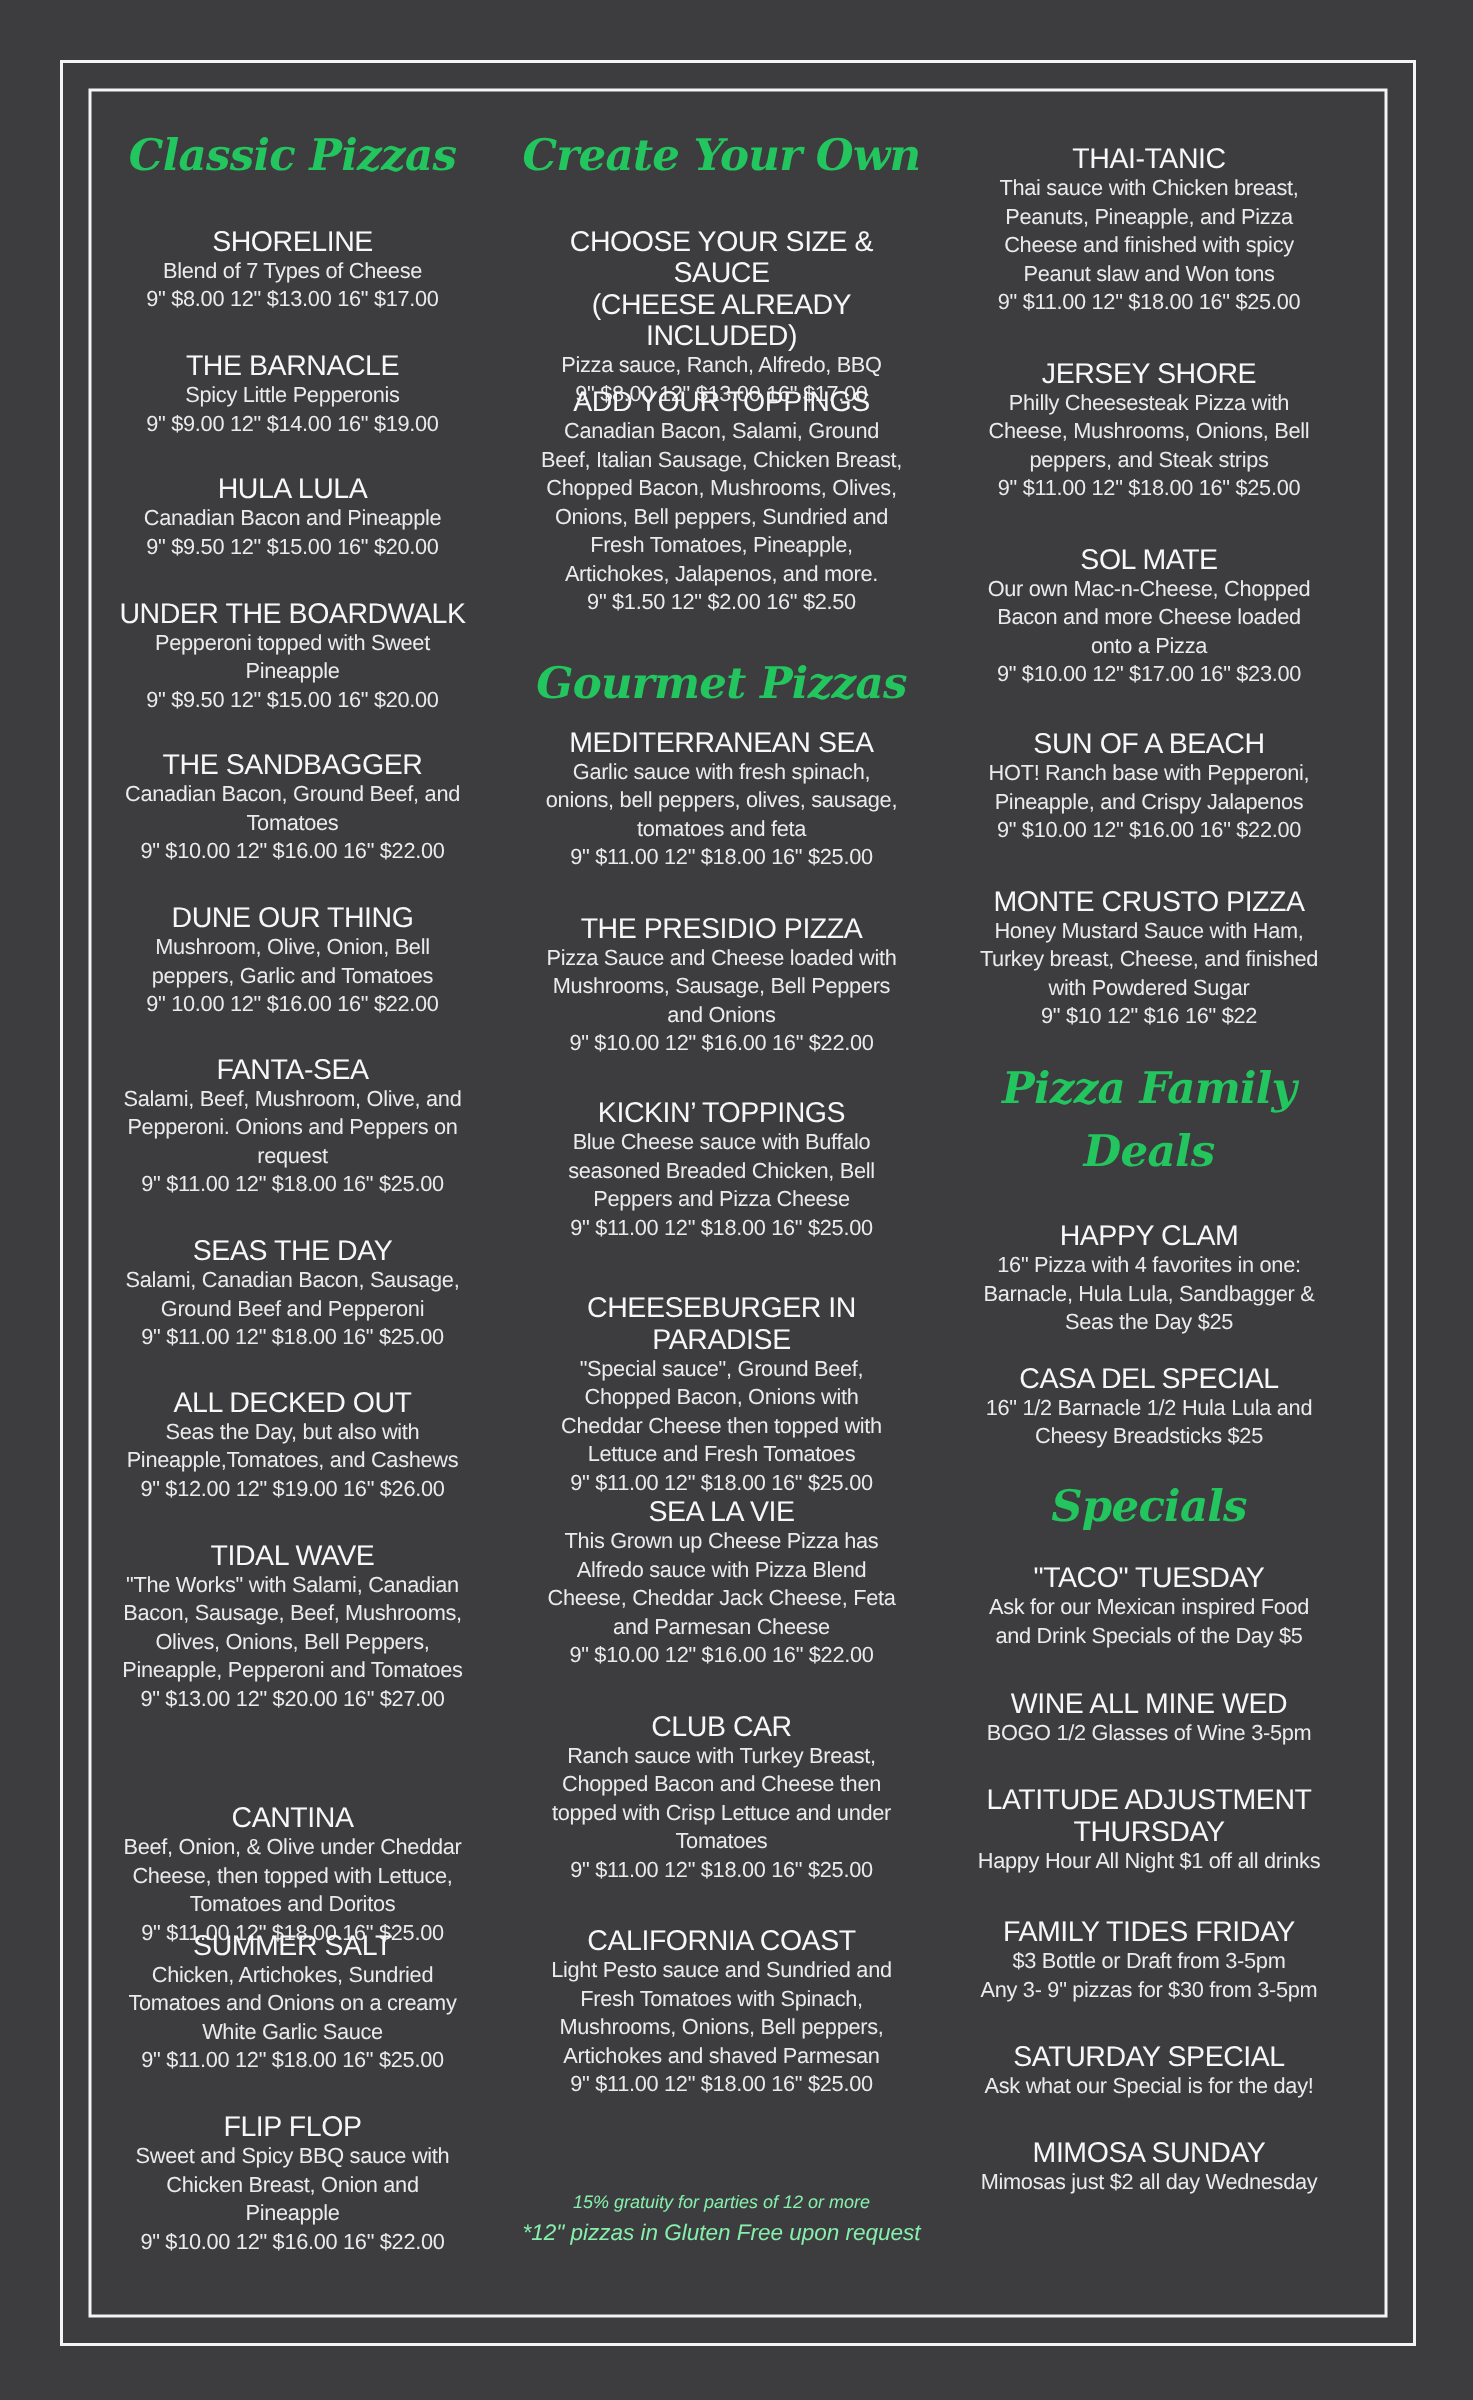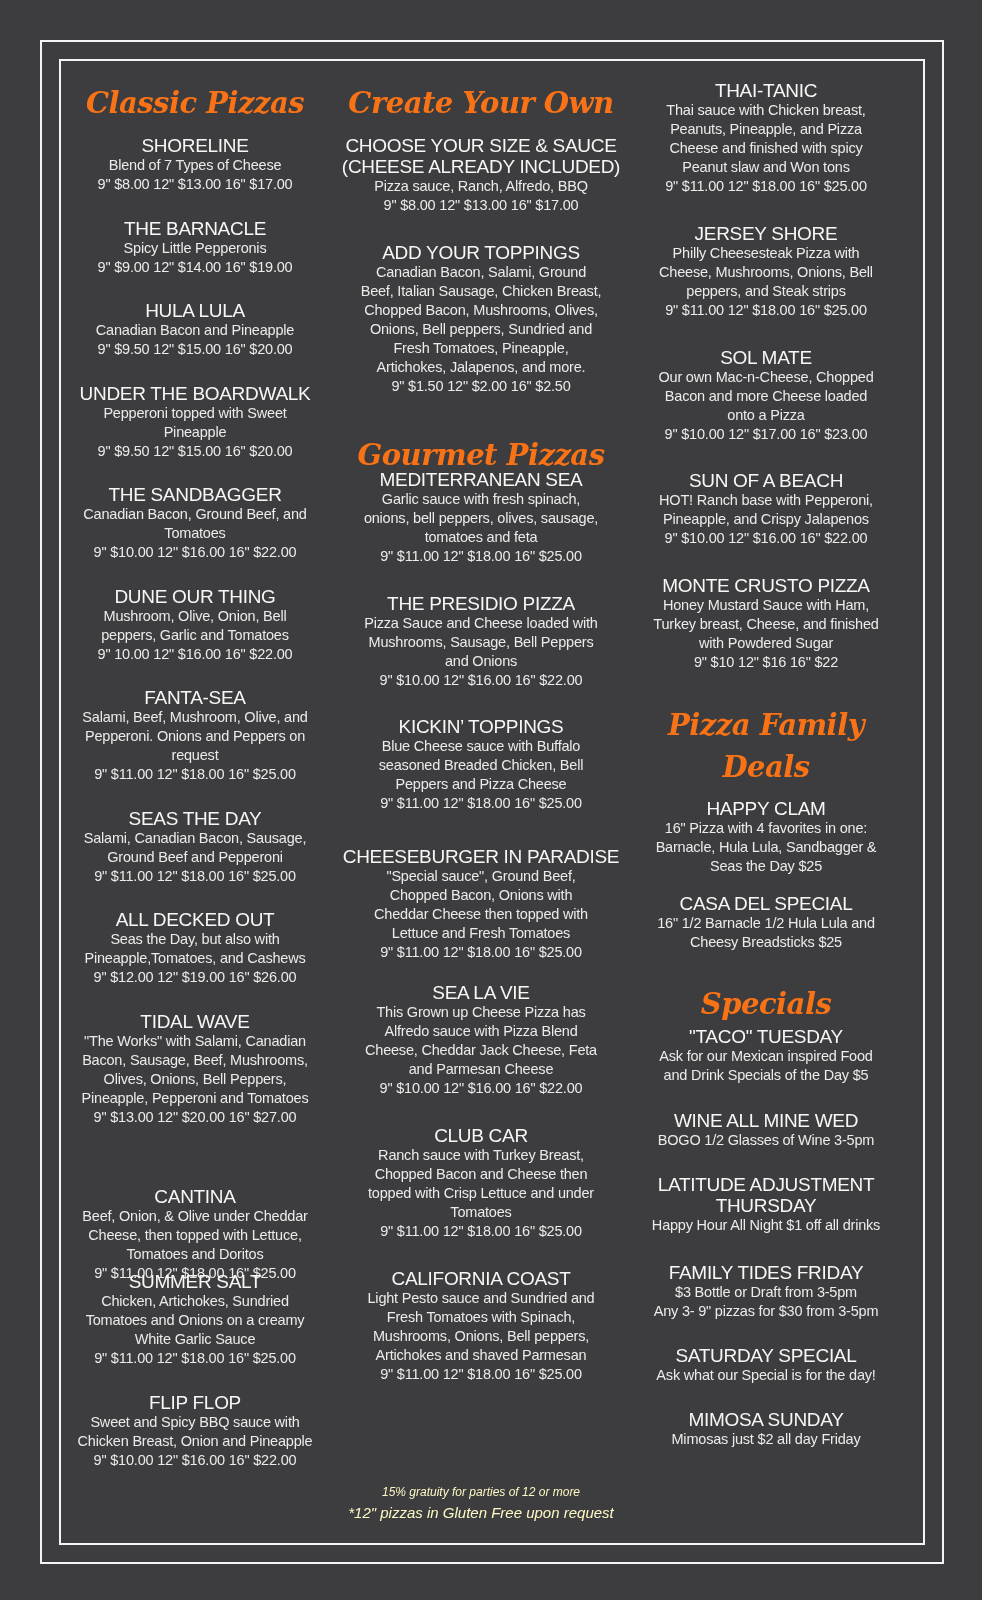--- a/index.html
+++ b/index.html
@@ -24,44 +24,43 @@
   }
   .col-1 { left: 62px; width: 266px; }
   .col-2 { left: 340px; width: 282px; }
   .col-3 { left: 632px; width: 268px; }
 
   .script-heading {
     font-family: "DejaVu Serif", serif;
     font-style: italic;
     font-size: 29px;
     line-height: 34px;
-    color: #f97316;
+    color: #22c55e;
     letter-spacing: -0.5px;
     margin: 0;
   }
-  .item { margin: 0; }
+  .item { margin: 16px; }
   .item-name {
     font-family: "Liberation Sans", sans-serif;
     font-size: 19px;
     line-height: 21px;
     color: #f7f7f7;
     letter-spacing: -0.3px;
   }
   .item-desc, .item-price {
     font-family: "Liberation Sans", sans-serif;
     font-size: 14.5px;
     line-height: 19px;
     color: #ebebeb;
     letter-spacing: -0.2px;
   }
   .footnote {
     font-style: italic;
     font-family: "Liberation Sans", sans-serif;
-    color: #fef9c3;
-    margin-top: 24px;
+    color: #86efac;
   }
   .footnote-small { font-size: 12px; line-height: 16px; }
   .footnote-large { font-size: 15px; line-height: 20px; }
 
   
   .abs { position: absolute; left: 0; right: 0; }
 </style>
 </head>
 <body>
 
@@ -334,15 +333,15 @@
     <div class="item-desc">Any 3- 9" pizzas for $30 from 3-5pm</div>
   </div>
 
   <div class="item abs" style="top:1283px">
     <div class="item-name">SATURDAY SPECIAL</div>
     <div class="item-desc">Ask what our Special is for the day!</div>
   </div>
 
   <div class="item abs" style="top:1347px">
     <div class="item-name">MIMOSA SUNDAY</div>
-    <div class="item-desc">Mimosas just $2 all day Friday</div>
+    <div class="item-desc">Mimosas just $2 all day Wednesday</div>
   </div>
 </div>
 
 </body></html>

